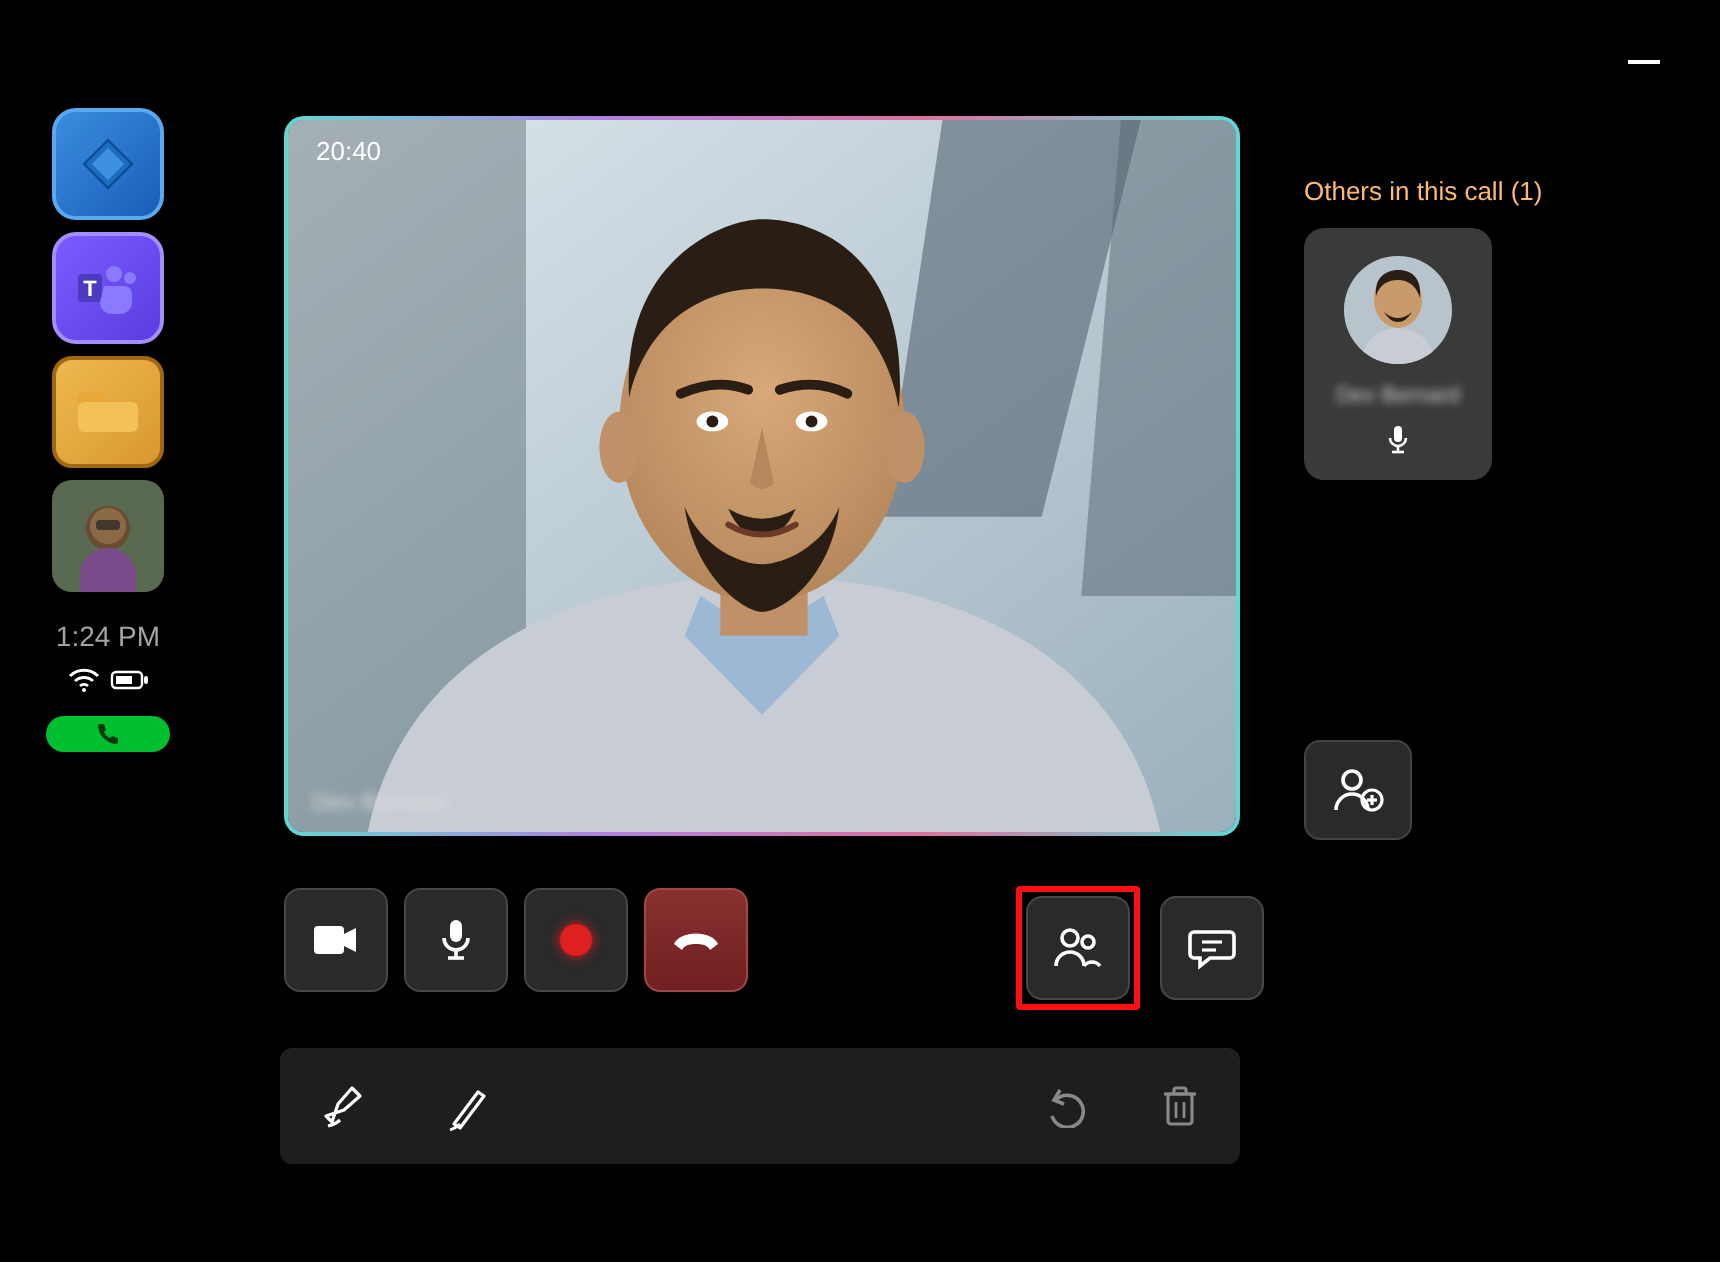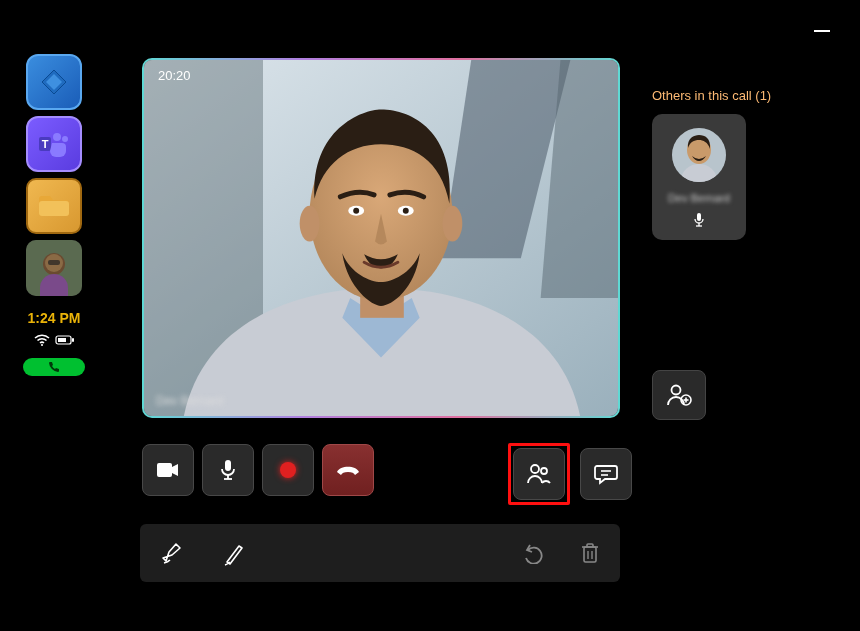--- a/index.html
+++ b/index.html
@@ -39,22 +39,22 @@
     align-items: center;
     justify-content: center;
   }
   .app1 { background: linear-gradient(135deg,#3a8dde,#1a5db8); border:2px solid #5aa8f0; }
   .app2 { background: linear-gradient(135deg,#7b5cff,#5a3ce0); border:2px solid #a58dff; }
   .app3 { background: linear-gradient(135deg,#f0b850,#d89830); border:2px solid #a06810; border-radius:10px;}
   .app4 { background: #2a2a2a; border-radius:10px; overflow:hidden; display:flex; align-items:center; justify-content:center;}
   .status-time {
     margin-top: 8px;
     font-size: 14px;
-    font-weight: bold;
-    color: #eab308;
+    font-weight: normal;
+    color: #a3a3a3;
     text-align: center;
   }
   .status-icons {
     margin-top: 2px;
     display: flex;
     justify-content: center;
     gap: 5px;
     font-size: 12px;
   }
   .call-pill {
@@ -299,21 +299,21 @@
       <circle cx="214" cy="152" r="3" fill="#2a1e14"></circle>
       <circle cx="264" cy="152" r="3" fill="#2a1e14"></circle>
 
       <path d="M239 155 l-6 28 q6 6 12 0 z" fill="#b5885c"></path>
 
       <path d="M200 195 C 205 230, 230 248, 239 248 C 250 248, 274 230, 278 195 C 270 215, 250 224, 239 224 C 228 224, 208 215, 200 195 Z" fill="#2a1e14"></path>
       <path d="M222 196 q17 10 34 0 q-6 14 -17 14 q-11 0 -17 -14 z" fill="#2a1e14"></path>
 
       <path d="M222 204 q17 10 34 0" stroke="#6a3a2a" stroke-width="3" fill="none" stroke-linecap="round"></path>
     </svg>
-    <div class="video-time">20:20</div>
+    <div class="video-time">20:40</div>
     <div class="video-name">Dev Bernard</div>
   </div>
 </div>
 
 <div class="others-header">Others in this call (1)</div>
 <div class="participant-tile">
   <div class="participant-avatar">
     <svg width="54" height="54" viewBox="0 0 54 54">
       <rect width="54" height="54" fill="#b8c4cc"></rect>
       <path d="M8 54 C 10 40, 20 36, 27 36 C 34 36, 44 40, 46 54 Z" fill="#c8ccd4"></path>

